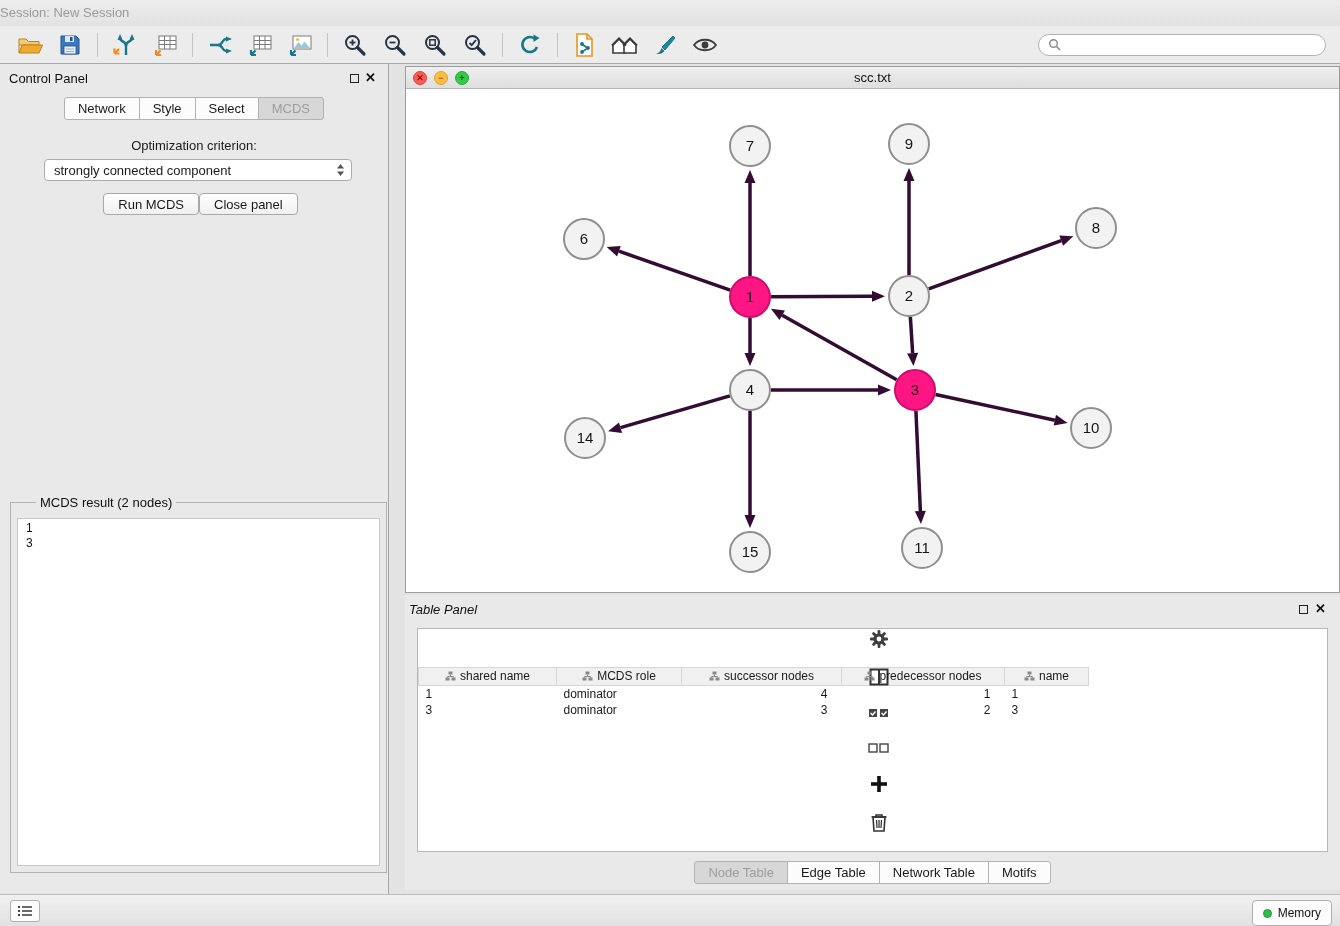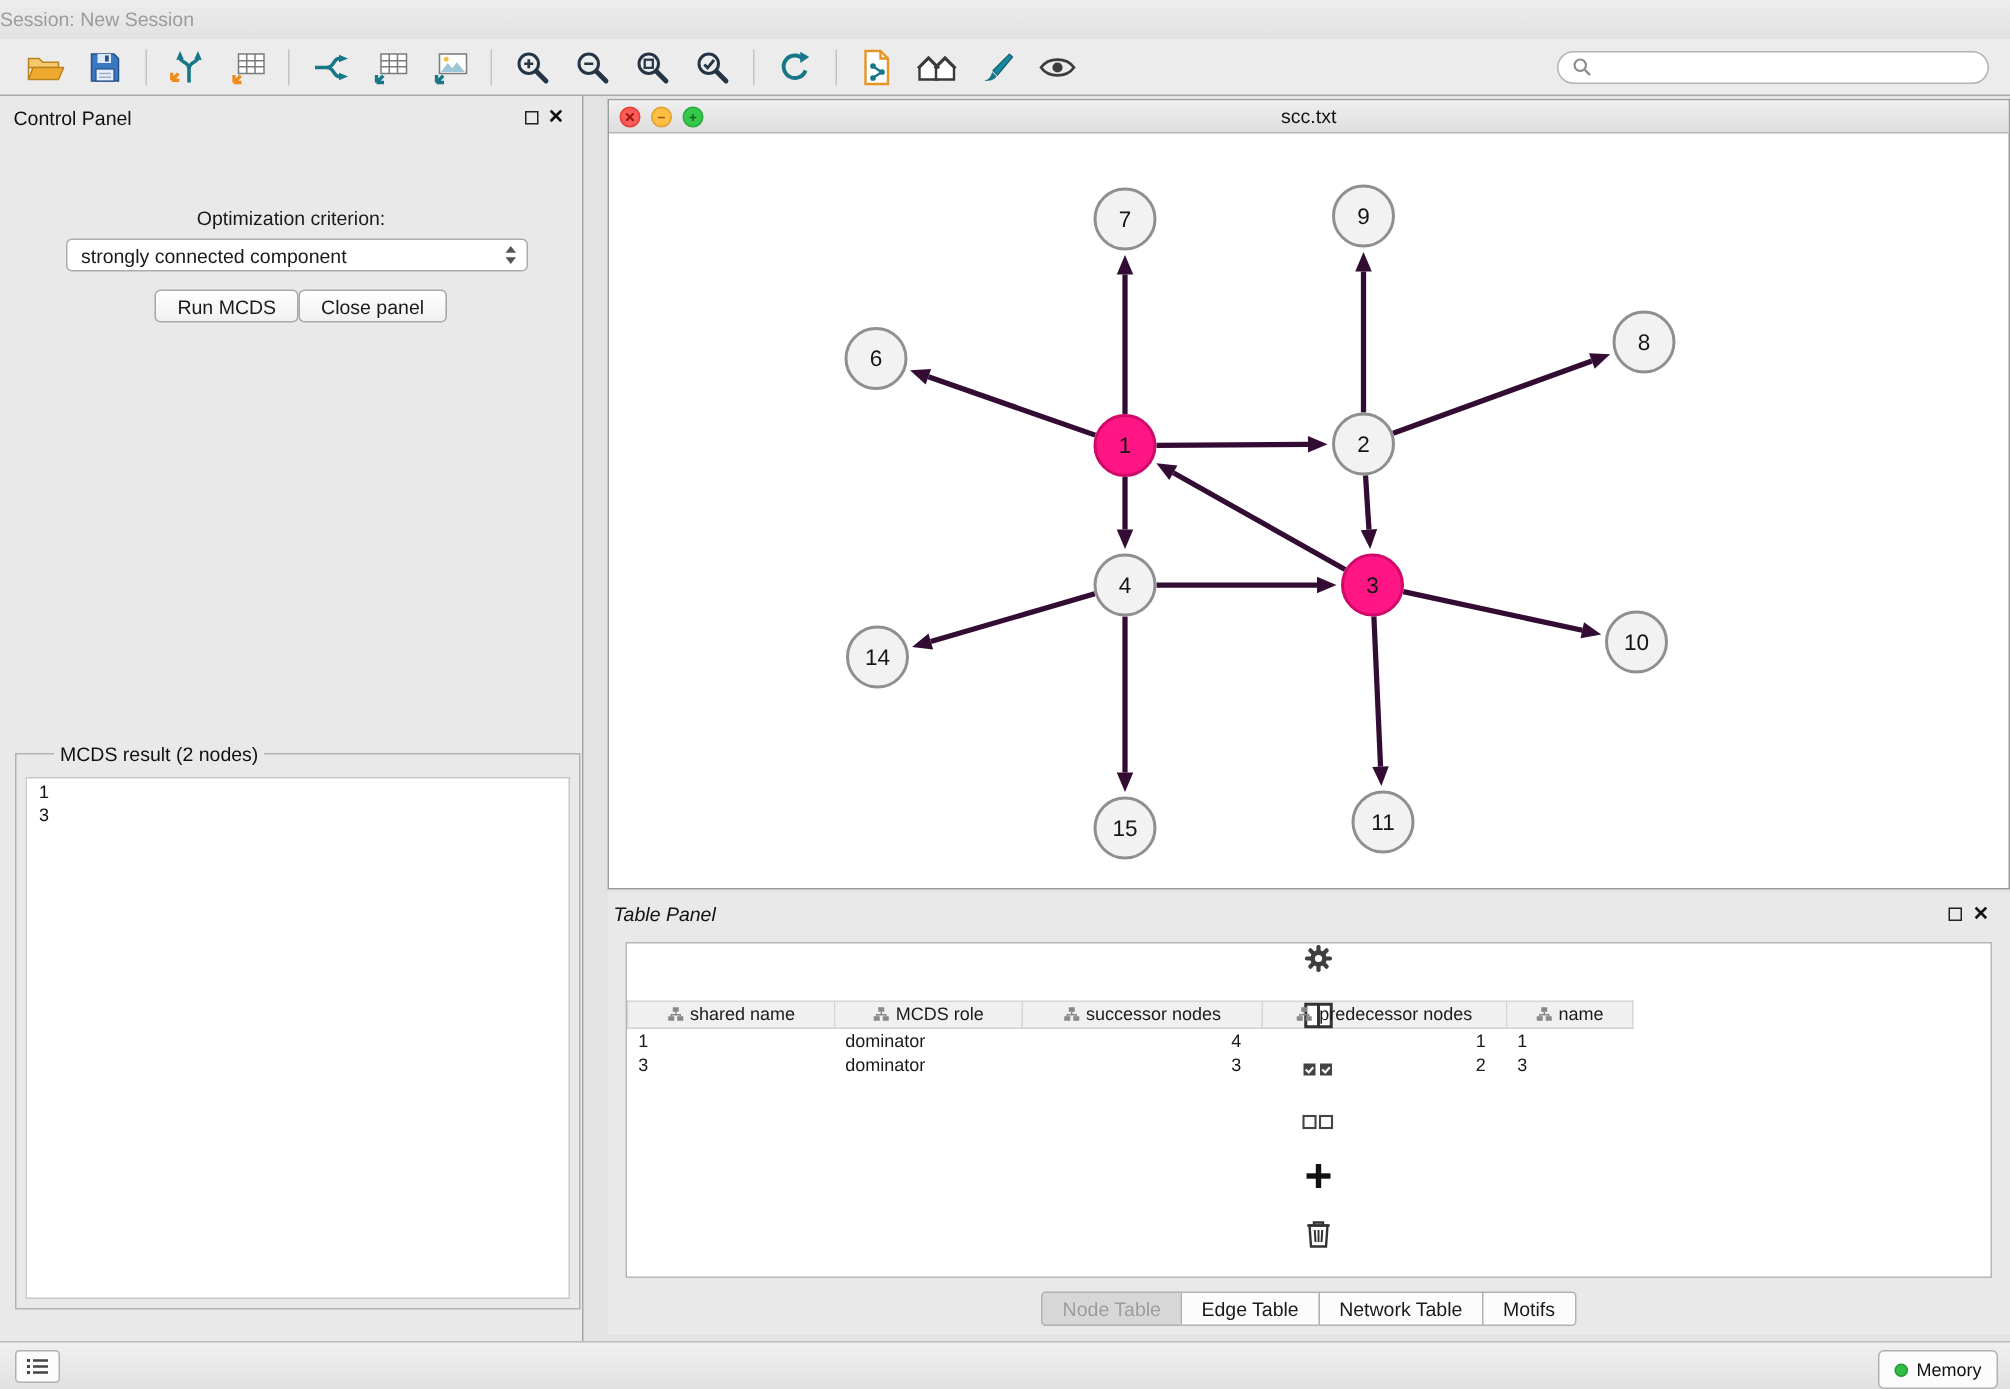--- a/index.html
+++ b/index.html
@@ -288,20 +288,26 @@
     </svg>
     <input type="text" placeholder="" style="">
   </div>
 </div>
 
 <div class="cpanel">
   <div class="panel-head">
     <span class="panel-title">Control Panel</span>
     <span class="float-ico" style="right:29px;"></span>
     <span class="close-ico" style="right:12px;">✕</span>
+  </div>
+  <div class="seg-tabs cp-tabs">
+    <div class="seg-tab">Network</div>
+    <div class="seg-tab">Style</div>
+    <div class="seg-tab">Select</div>
+    <div class="seg-tab active">MCDS</div>
   </div>
 
   <div class="opt-label">Optimization criterion:</div>
 
   <div class="dropdown">
     <span class="dd-label">strongly connected component</span>
     <svg width="9" height="14" viewBox="0 0 9 14">
       <polygon points="4.5,1 1,5.5 8,5.5" fill="#555"></polygon>
       <polygon points="1,8.5 8,8.5 4.5,13" fill="#555"></polygon>
     </svg>

